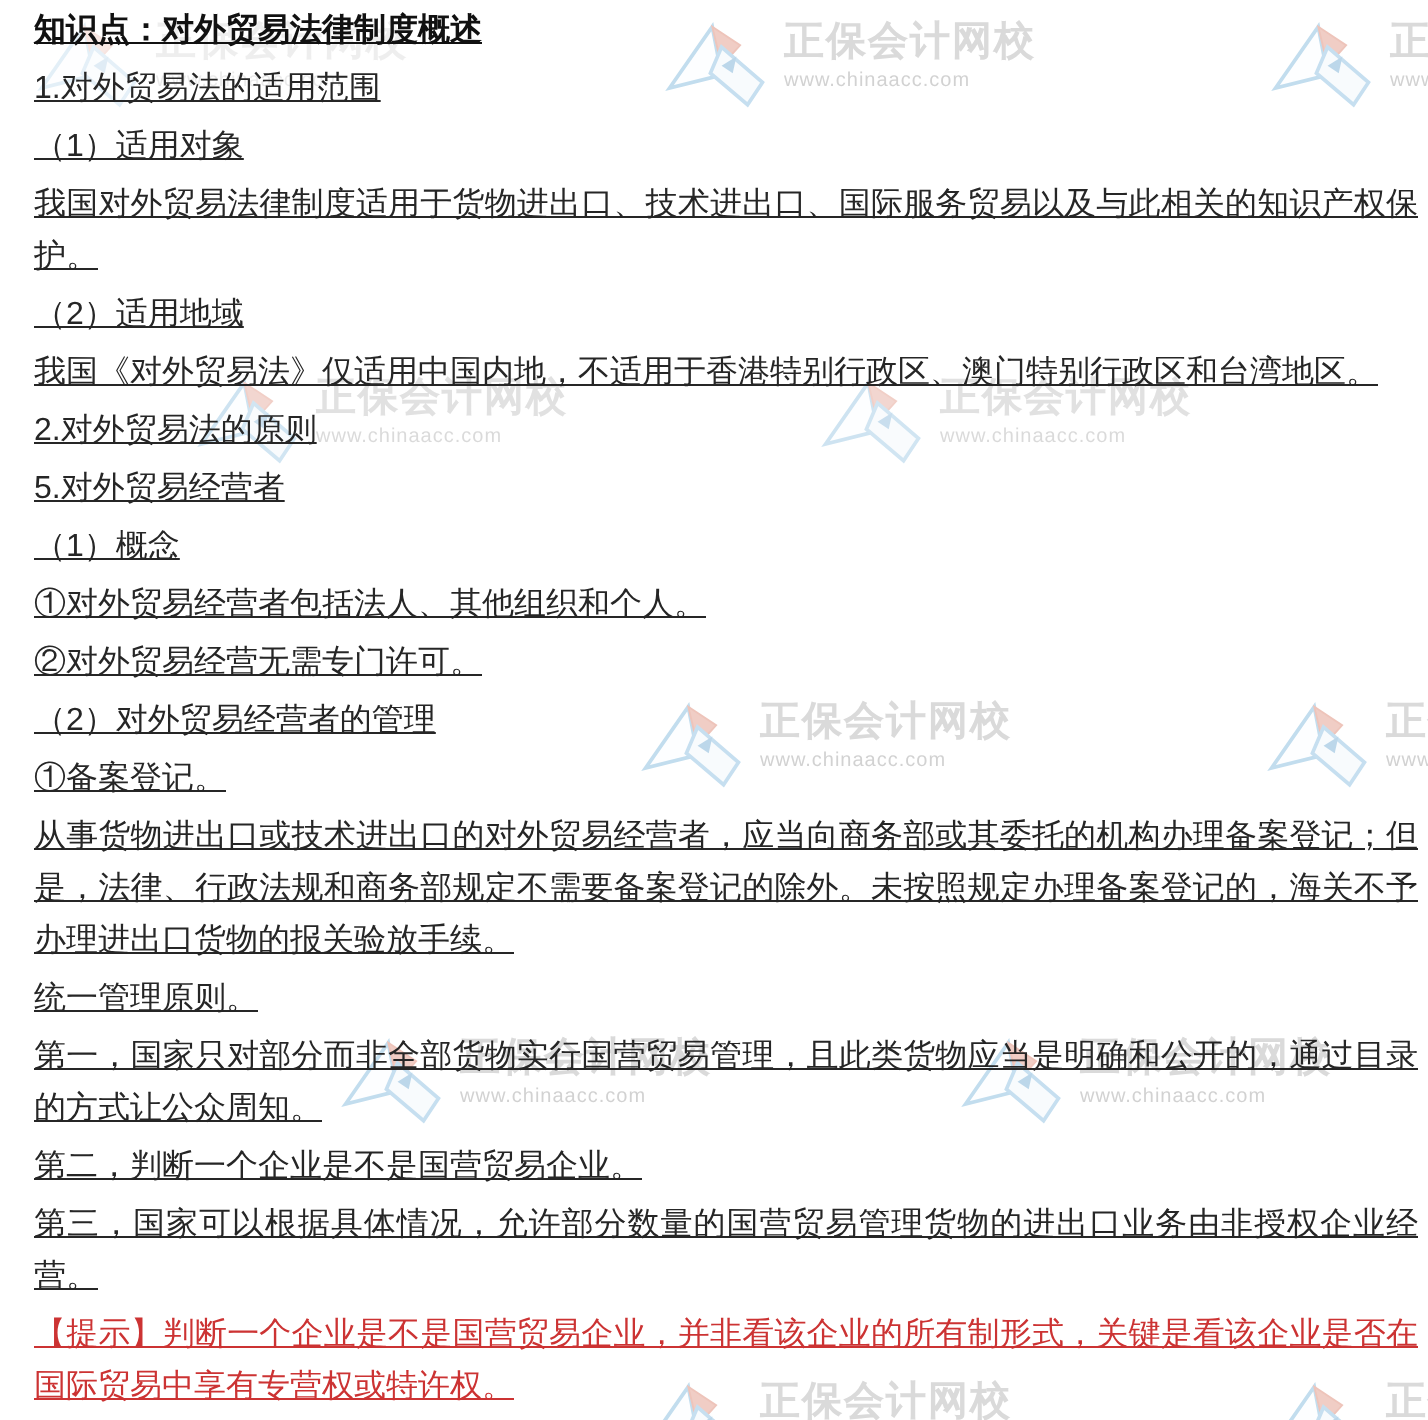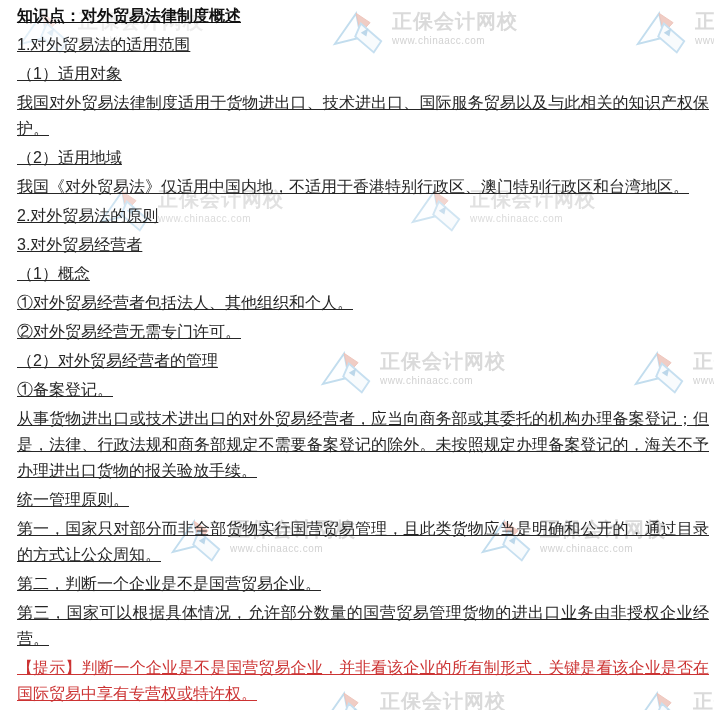--- a/index.html
+++ b/index.html
@@ -190,21 +190,21 @@
 
   <div id="doc">
     <p class="heading">知识点：对外贸易法律制度概述</p>
 
   <p class="">1.对外贸易法的适用范围</p>
       <p class="">（1）适用对象</p>
       <p class="">我国对外贸易法律制度适用于货物进出口、技术进出口、国际服务贸易以及与此相关的知识产权保护。</p>
       <p class="">（2）适用地域</p>
       <p class="">我国《对外贸易法》仅适用中国内地，不适用于香港特别行政区、澳门特别行政区和台湾地区。</p>
       <p class="">2.对外贸易法的原则</p>
-      <p class="">3.对外贸易经营者</p>
+      <p class="">5.对外贸易经营者</p>
       <p class="">（1）概念</p>
       <p class="">①对外贸易经营者包括法人、其他组织和个人。</p>
       <p class="">②对外贸易经营无需专门许可。</p>
       <p class="">（2）对外贸易经营者的管理</p>
       <p class="">①备案登记。</p>
       <p class="">从事货物进出口或技术进出口的对外贸易经营者，应当向商务部或其委托的机构办理备案登记；但是，法律、行政法规和商务部规定不需要备案登记的除外。未按照规定办理备案登记的，海关不予办理进出口货物的报关验放手续。</p>
       <p class="">统一管理原则。</p>
       <p class="">第一，国家只对部分而非全部货物实行国营贸易管理，且此类货物应当是明确和公开的，通过目录的方式让公众周知。</p>
       <p class="">第二，判断一个企业是不是国营贸易企业。</p>
       <p class="">第三，国家可以根据具体情况，允许部分数量的国营贸易管理货物的进出口业务由非授权企业经营。</p>

